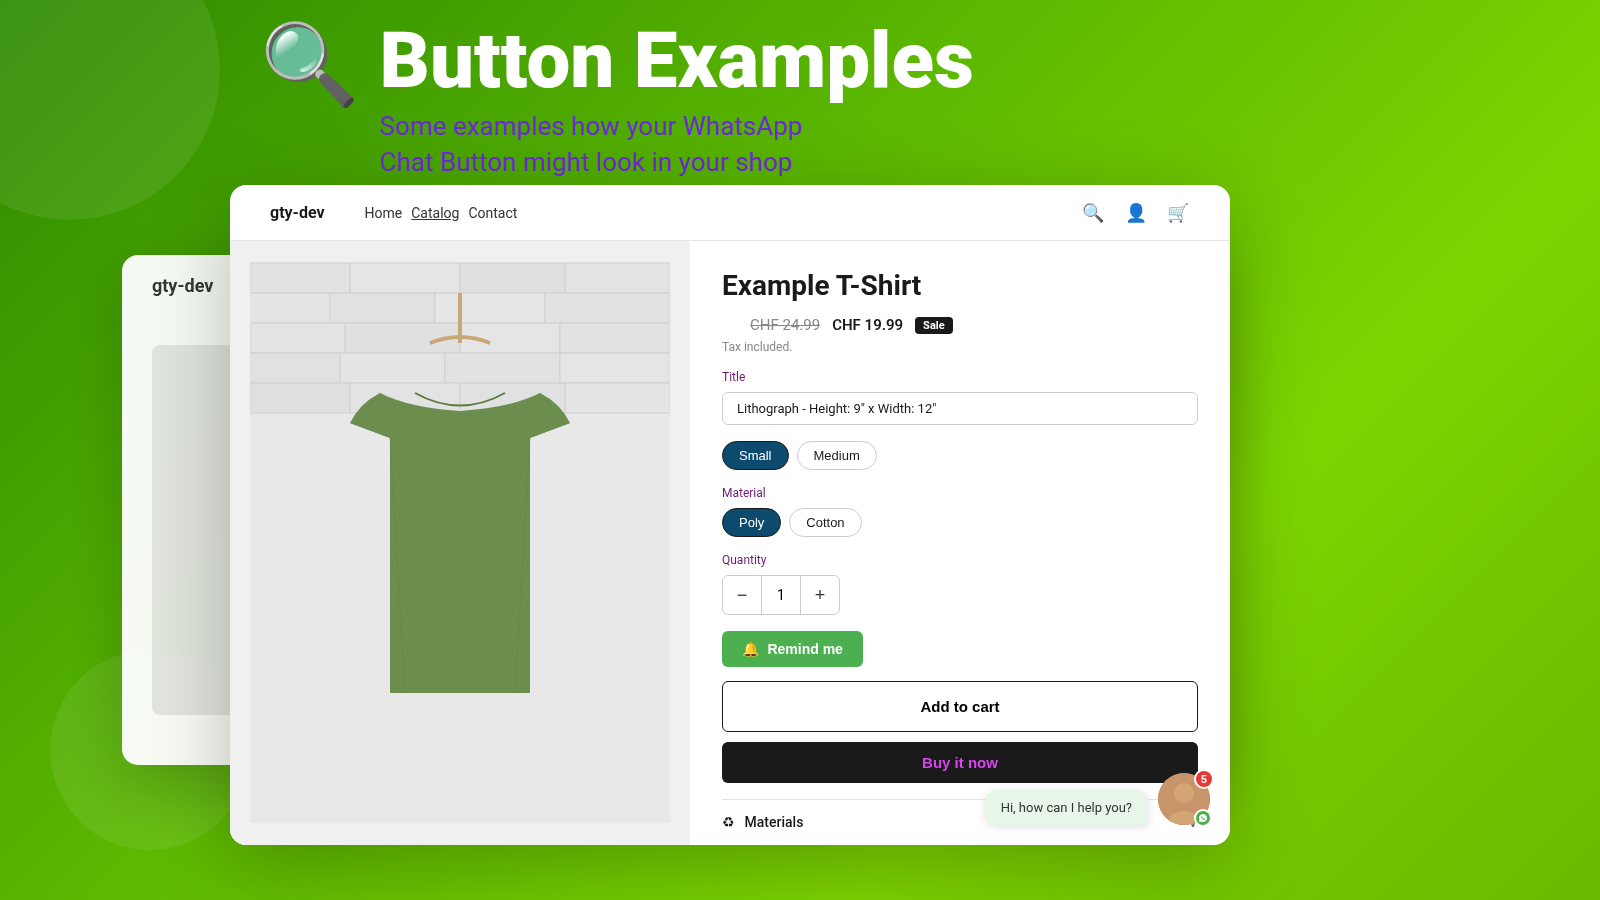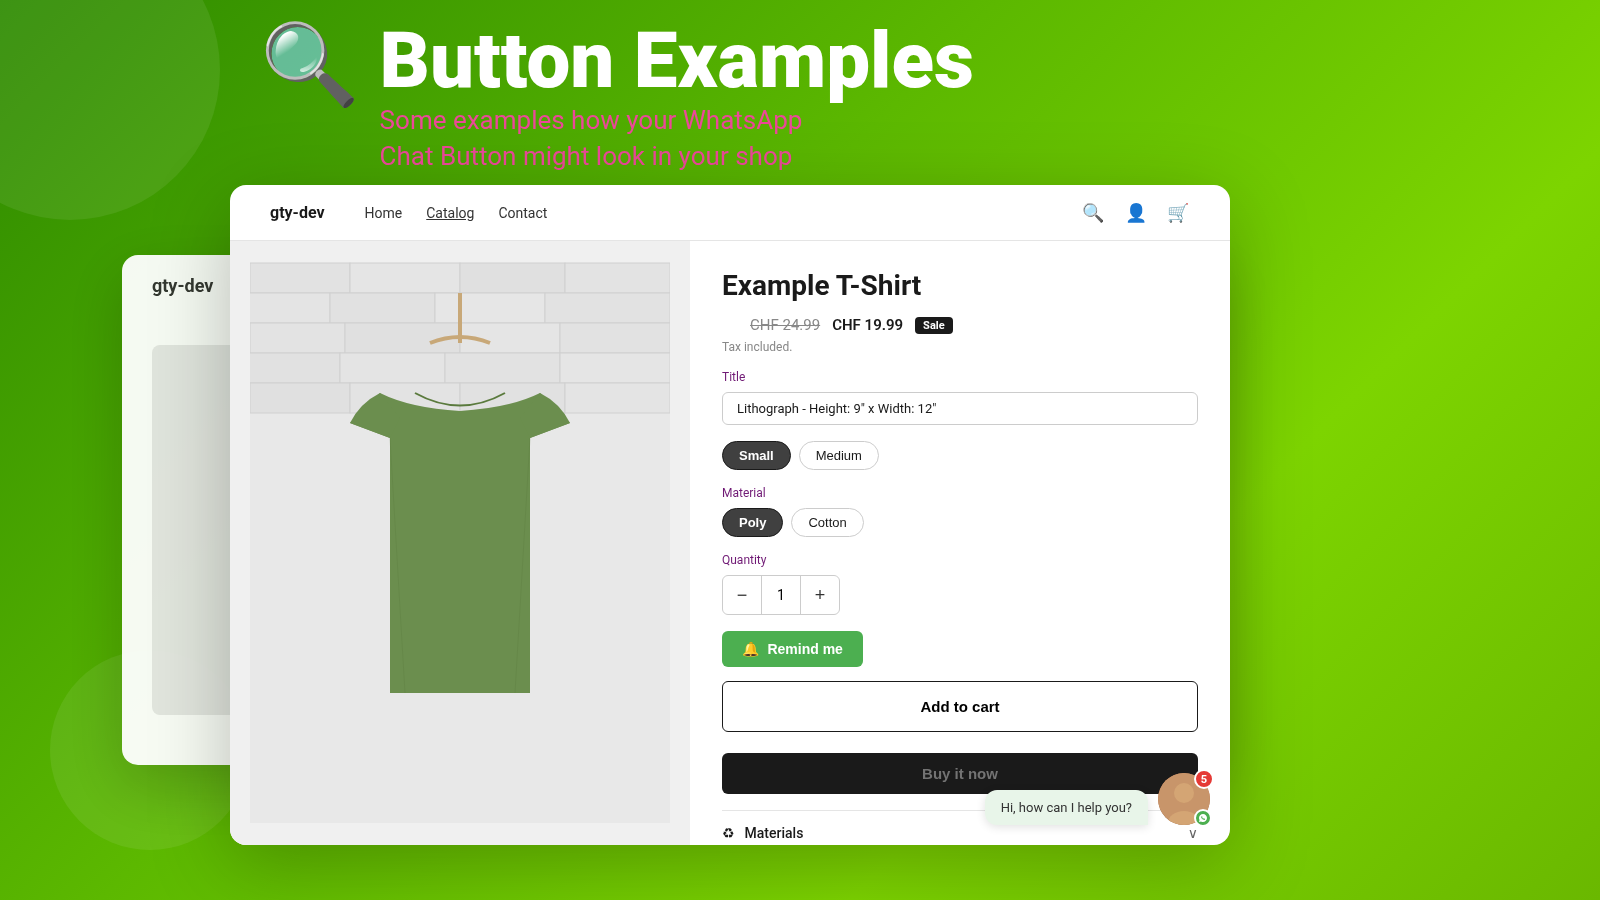--- a/index.html
+++ b/index.html
@@ -28,23 +28,24 @@
       margin-top: 5px;
     }
     .hero-text h1 {
       font-size: 78px;
       font-weight: 900;
       color: white;
       line-height: 1.05;
     }
     .hero-text p {
       font-size: 26px;
-      color: #ec4899;
+      color: #6d28d9;
       font-weight: 400;
       line-height: 1.4;
+      margin-top: 6px;
     }
 
     
     .bg-card {
       position: absolute;
       top: 255px;
       left: 122px;
       width: 1100px;
       height: 510px;
       background: white;
@@ -156,21 +157,21 @@
       border-bottom: 1px solid #e5e5e5;
     }
     .navbar-brand {
       font-size: 16px;
       font-weight: 700;
       color: #1a1a1a;
       margin-right: 40px;
     }
     .navbar-links {
       display: flex;
-      gap: 24px;
+      gap: 9px;
       flex: 1;
     }
     .navbar-link {
       font-size: 14px;
       color: #333;
       text-decoration: none;
       cursor: pointer;
     }
     .navbar-link.active {
       text-decoration: underline;
@@ -272,24 +273,23 @@
     .option-btn {
       border: 1px solid #ccc;
       border-radius: 20px;
       padding: 6px 16px;
       font-size: 13px;
       cursor: pointer;
       background: white;
       color: #1a1a1a;
     }
     .option-btn.active {
-      background: #404040;
+      background: #0c4a6e;
       color: white;
       border-color: #1a1a1a;
-      font-weight: bold;
     }
     .option-btn.outline {
       background: white;
       color: #1a1a1a;
     }
     .title-select {
       border: 1px solid #ccc;
       border-radius: 6px;
       padding: 8px 14px;
       font-size: 13px;
@@ -352,29 +352,28 @@
       border-radius: 6px;
       padding: 16px;
       font-size: 15px;
       font-weight: 600;
       cursor: pointer;
       margin-bottom: 10px;
     }
     .buy-now-btn {
       width: 100%;
       background: #1a1a1a;
-      color: #737373;
+      color: #d946ef;
       border: none;
       border-radius: 6px;
       padding: 12px;
       font-size: 15px;
       font-weight: 600;
       cursor: pointer;
       margin-bottom: 16px;
-      margin-top: 11px;
     }
     .accordion-item {
       border-top: 1px solid #e5e5e5;
       padding: 14px 0;
     }
     .accordion-header {
       display: flex;
       align-items: center;
       justify-content: space-between;
       cursor: pointer;

